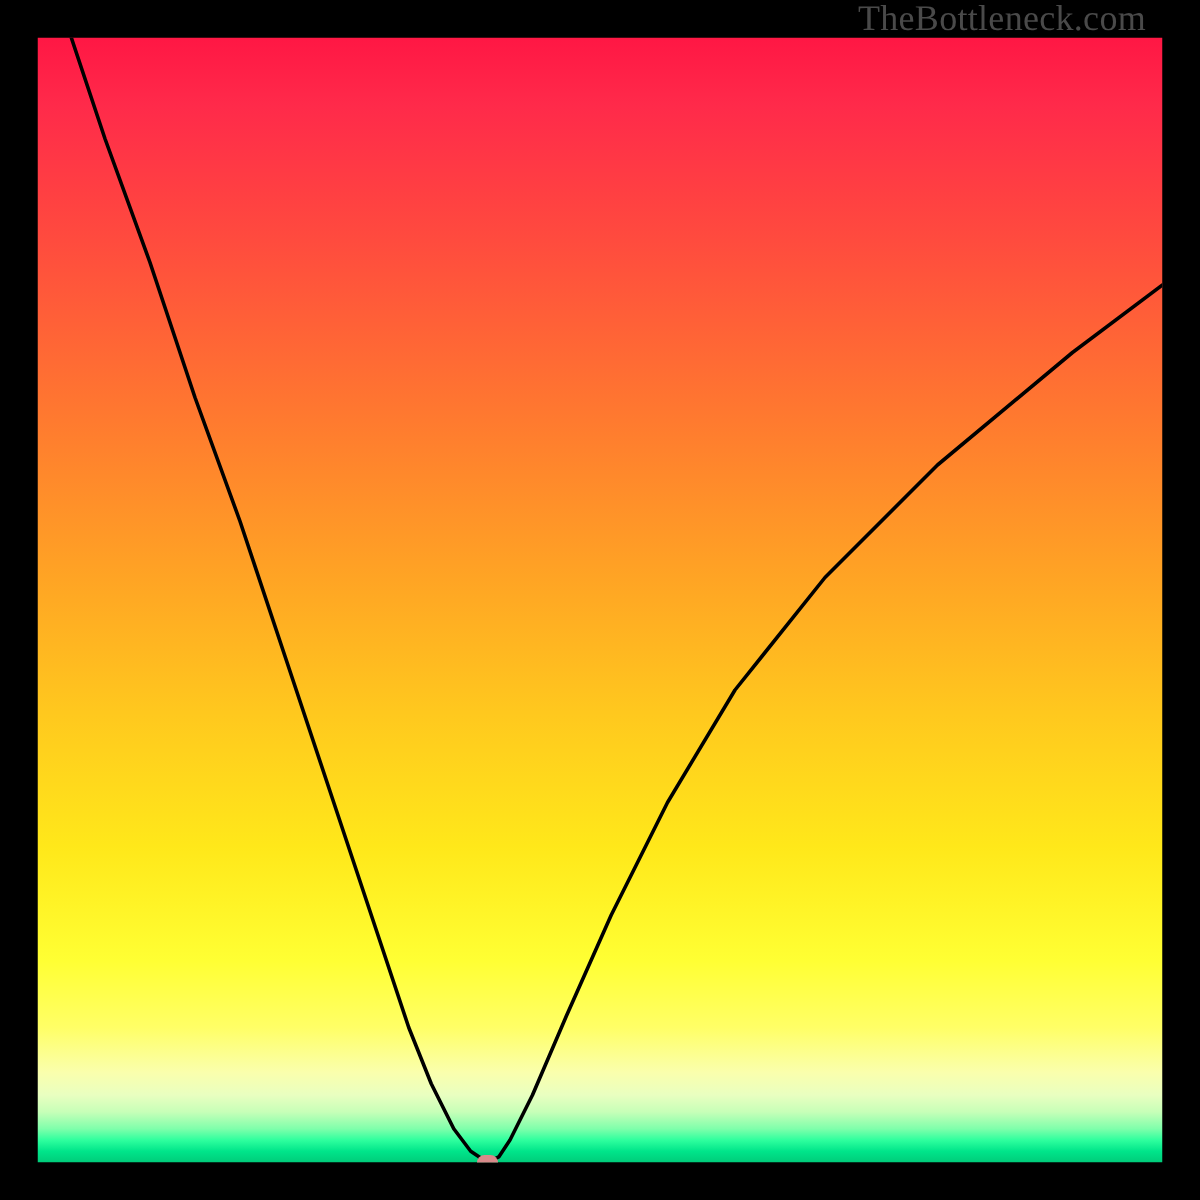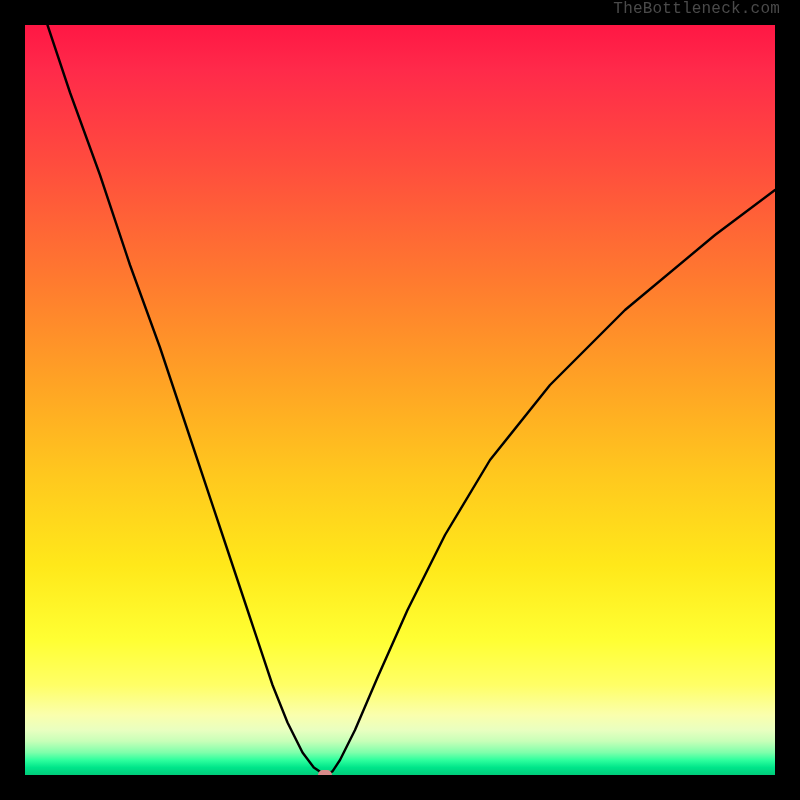--- a/index.html
+++ b/index.html
@@ -57,23 +57,23 @@
     position: absolute;
     width: 14px;
     height: 10px;
     border-radius: 5px;
     background: #d88a8a;
     transform: translate(-50%, -50%);
   }
   .watermark {
     position: absolute;
     top: 0px;
-    right: 20px;
-    font-family: Liberation Mono, monospace;
-    font-size: 16px;
+    right: 36px;
+    font-family: Liberation Serif, serif;
+    font-size: 24px;
     color: #4a4a4a;
     letter-spacing: 0.2px;
     user-select: none;
   }
 </style>
 </head>
 <body>
 
 <div class="frame">
   <div class="plot-area">

